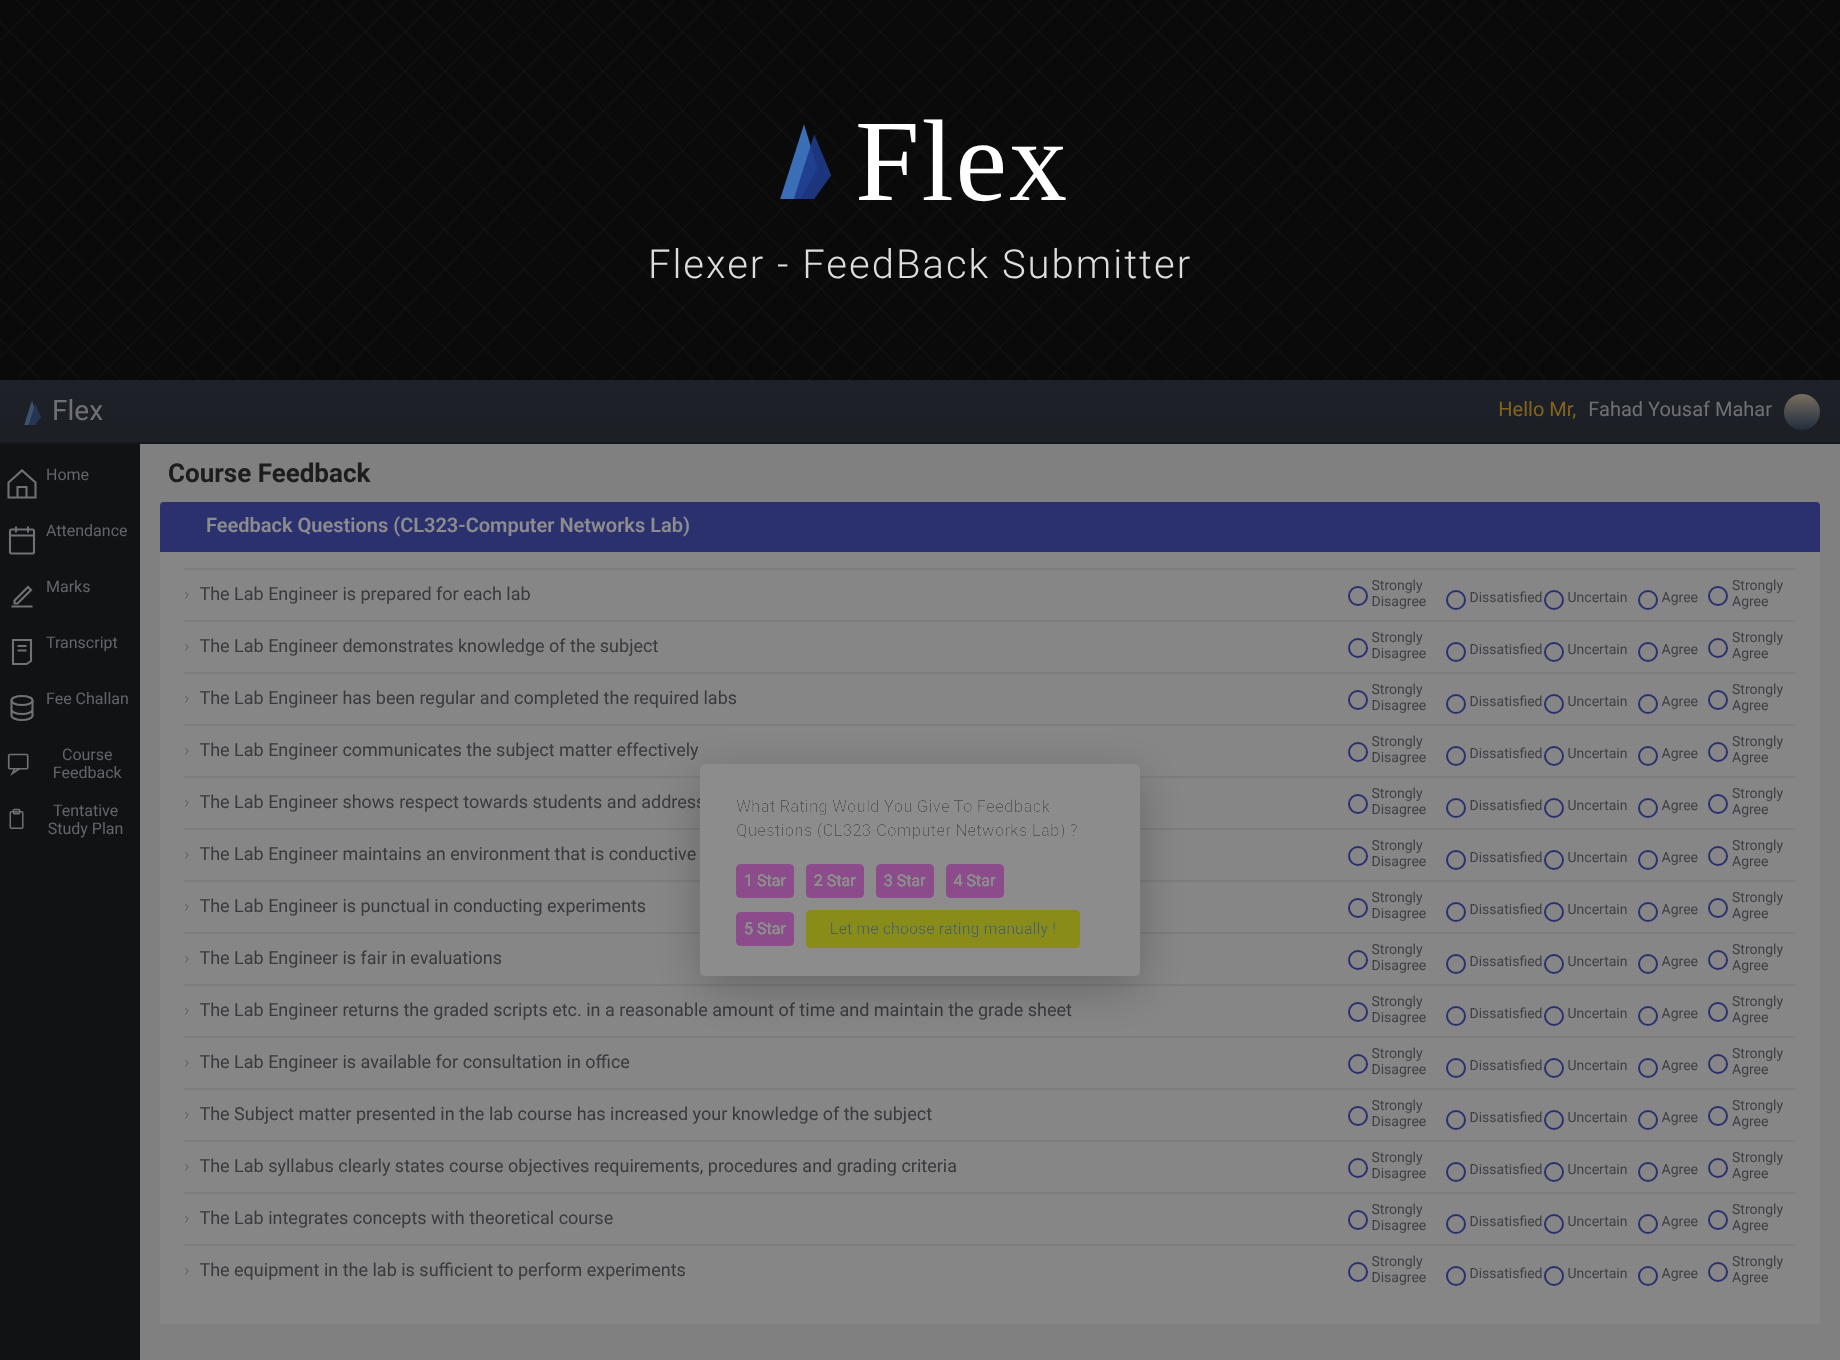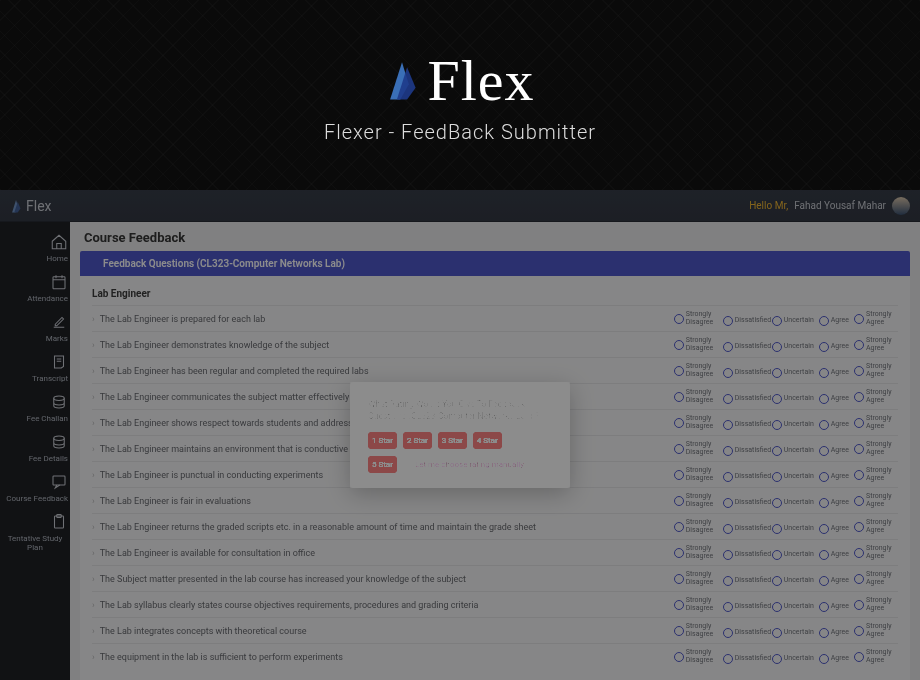--- a/index.html
+++ b/index.html
@@ -22,21 +22,21 @@
 .topbar{height:32px;background:linear-gradient(180deg,#2d3340,#2a2f3a);display:flex;align-items:center;justify-content:space-between;padding:0 10px;border-bottom:1px solid #1e222b}
 .topbar-logo{display:flex;align-items:center;gap:4px;color:#c6cad2;font-size:14px}
 .topbar-logo svg{width:12px;height:14px}
 .topbar-user{display:flex;align-items:center;gap:6px;font-size:10px}
 .hello{color:#f0b429}
 .username{color:#c7cbd2}
 .avatar{width:18px;height:18px;border-radius:50%;background:linear-gradient(180deg,#d9c4a9,#324a6b)}
 
 
 .sidebar{position:absolute;left:0;top:32px;bottom:0;width:70px;background:#14161b;display:flex;flex-direction:column;align-items:center;padding-top:6px}
-.side-item{width:100%;display:flex;flex-direction:column;align-items:flex-end;padding:5px 2px;color:#aeb3bd;font-size:8px;text-align:center;line-height:9px;gap:3px;cursor:pointer}
+.side-item{width:100%;display:flex;align-items:flex-start;padding:5px 2px;color:#aeb3bd;font-size:8px;text-align:center;line-height:9px;gap:3px;cursor:pointer}
 .side-item svg{width:18px;height:18px;stroke:#c9ccd3;fill:none;stroke-width:1.4}
 
 
 .main{position:absolute;left:70px;right:0;top:32px;bottom:0;background:#e8e9ea;overflow:hidden}
 .page-title{font-size:13px;font-weight:700;color:#2b2b2b;padding:8px 14px 6px}
 .panel{margin:0 10px}
 .panel-head{background:#4750c9;color:#fff;font-size:10px;font-weight:600;padding:7px 23px;border-radius:2px 2px 0 0}
 .panel-body{background:#f5f5f6;padding:8px 12px 14px;font-size:9px;color:#5c5c5c}
 .section-label{font-weight:700;color:#333;font-size:10px;padding:4px 0 6px}
 .q-row{display:flex;align-items:center;border-top:1px solid #e3e3e5;padding:5px 0;min-height:22px}
@@ -45,22 +45,22 @@
 .opts{display:flex;gap:5px;align-items:flex-end}
 .opt{display:flex;align-items:center;gap:2px;font-size:7px;color:#6b6e76}
 .opt .ring{width:10px;height:10px;border:1.6px solid #4750c9;border-radius:50%;display:inline-block;flex-shrink:0}
 .opt span{max-width:32px;line-height:7.5px}
 
 
 .modal-wrap{position:absolute;left:0;right:0;top:0;bottom:0;display:flex;align-items:center;justify-content:center;pointer-events:none}
 .modal{background:#fff;border-radius:3px;box-shadow:0 6px 24px rgba(0,0,0,.25);padding:16px 18px 14px;width:220px;filter:brightness(1.85) contrast(1.05)}
 .modal-q{font-size:8.5px;color:#555;line-height:12px;margin-bottom:10px}
 .star-row{display:flex;gap:6px;margin-bottom:6px}
-.star-btn{background:#ef4444;color:#fff;border:none;font-size:8px;padding:4px 4px;border-radius:2px;cursor:pointer}
-.manual-btn{background:#f9a8d4;color:#555;border:none;font-size:8px;padding:5px 12px;border-radius:2px;cursor:pointer}
+.star-btn{background:#ec4899;color:#fff;border:none;font-size:8px;padding:4px 4px;border-radius:2px;cursor:pointer}
+.manual-btn{background:#84cc16;color:#555;border:none;font-size:8px;padding:5px 12px;border-radius:2px;cursor:pointer}
 .row2{display:flex;gap:6px;align-items:center}
 </style>
 </head>
 <body>
 
 <div class="hero">
   <div class="hero-logo">
     <span class="hero-wing">
       <svg viewBox="0 0 40 50">
           <path d="M6 48 L20 4 L28 30 L18 48 Z" fill="#3a6fb7"></path>
@@ -117,47 +117,39 @@
     </div>
     <div class="side-item">
       <svg viewBox="0 0 24 24">
           <ellipse cx="12" cy="7" rx="7" ry="3"></ellipse>
           <path d="M5 7 V13 A7 3 0 0 0 19 13 V7 M5 13 V17 A7 3 0 0 0 19 17 V13"></path>
         </svg>
       <span>Fee Challan</span>
     </div>
     <div class="side-item">
       <svg viewBox="0 0 24 24">
-          <ellipse cx="12" cy="7" rx="7" ry="3"></ellipse>
-          <path d="M5 7 V13 A7 3 0 0 0 19 13 V7 M5 13 V17 A7 3 0 0 0 19 17 V13"></path>
-        </svg>
-      <span>Fee Details</span>
-    </div>
-    <div class="side-item">
-      <svg viewBox="0 0 24 24">
           <rect x="4" y="4" width="16" height="12" rx="1"></rect>
           <path d="M9 16 L7 20 L13 16"></path>
         </svg>
       <span>Course Feedback</span>
     </div>
     <div class="side-item">
       <svg viewBox="0 0 24 24">
           <rect x="6" y="4" width="12" height="16" rx="1"></rect>
           <rect x="9" y="2" width="6" height="4" rx="1"></rect>
         </svg>
       <span>Tentative Study Plan</span>
     </div>
   </div>
 
   <div class="main">
     <div class="page-title">Course Feedback</div>
     <div class="panel">
       <div class="panel-head">Feedback Questions (CL323-Computer Networks Lab)</div>
       <div class="panel-body">
-        <div class="section-label">Lab Engineer</div>
         <div id="q-list">
             <div class="q-row">
               <span class="q-caret">›</span>
               <span class="q-text">The Lab Engineer is prepared for each lab</span>
               <div class="opts">
                 <label class="opt">
                   <i class="ring"></i>
                   <span>Strongly Disagree</span>
                 </label>
                 <label class="opt">

